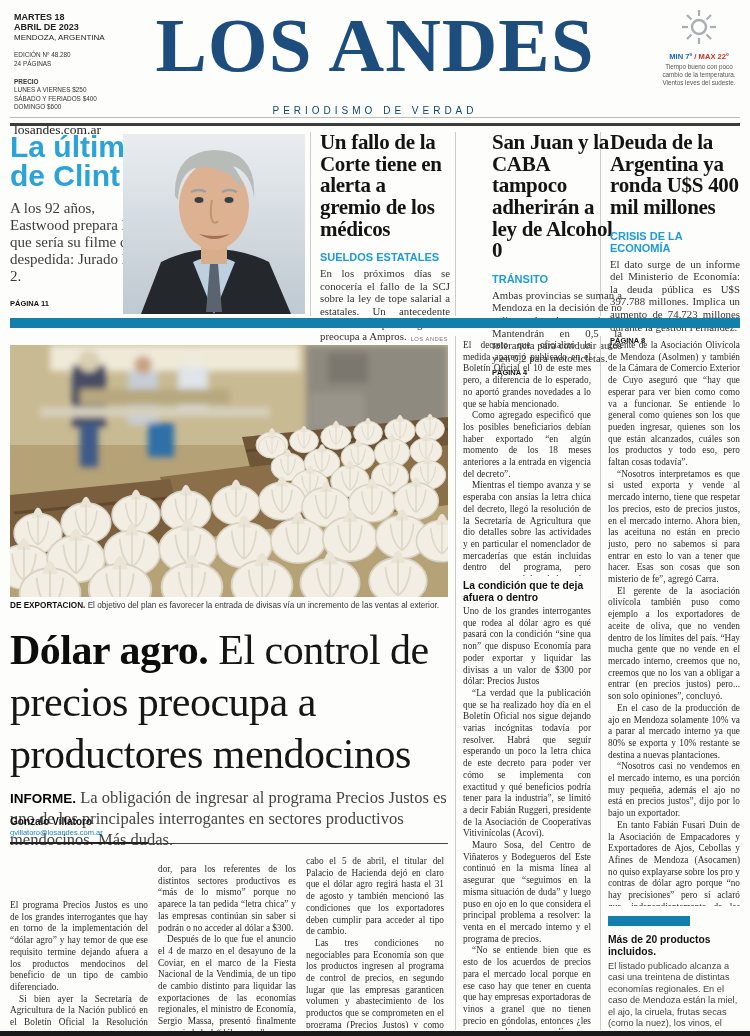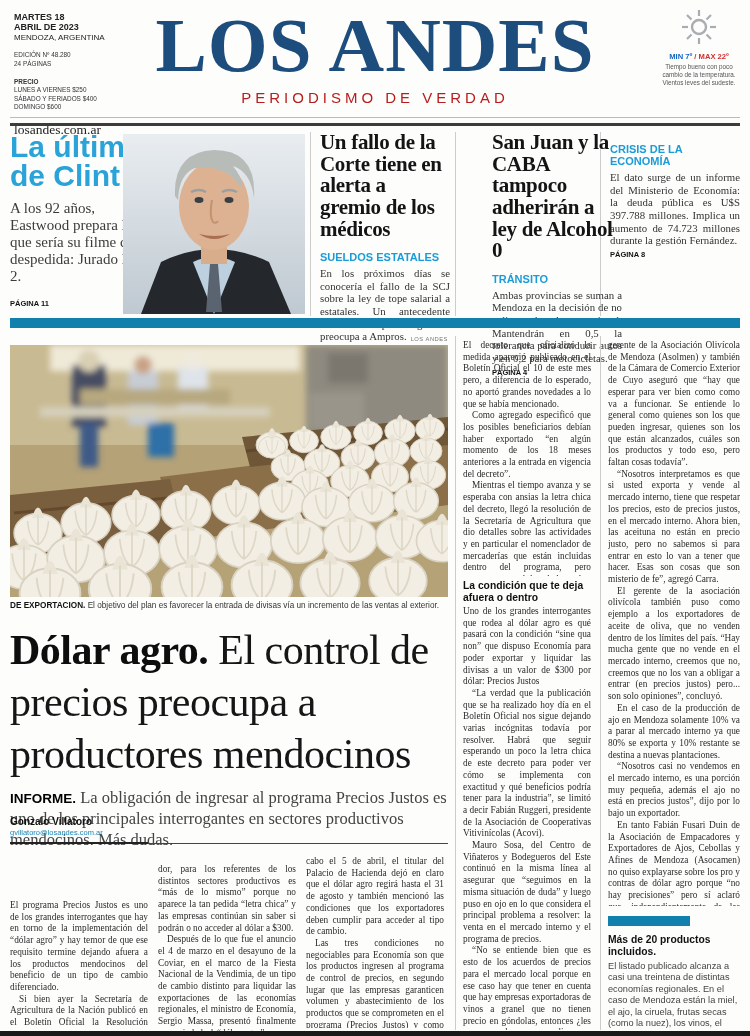--- a/index.html
+++ b/index.html
@@ -10,22 +10,22 @@
 
   
   .hdr-info{left:14px;top:12px;width:165px;font-family:"Liberation Sans",sans-serif;color:#222;}
   .hdr-date{font-size:9px;font-weight:bold;line-height:1.15;}
   .hdr-city{font-size:8px;line-height:1.2;margin-bottom:9px;}
   .hdr-small{font-size:6.4px;line-height:1.35;color:#333;}
   .hdr-small b{font-weight:bold;}
   .hdr-web{font-family:"Liberation Serif",serif;font-size:13.5px;color:#222;margin-top:10px;}
   .masthead{left:110px;width:530px;top:6px;text-align:center;}
   .masthead-title{font-size:77px;font-weight:bold;line-height:1.02;color:#1d4d7c;letter-spacing:1px;}
-  .masthead-slogan{font-family:"Liberation Sans",sans-serif;font-size:15px;letter-spacing:4px;
-                   color:#b91c1c;margin-top:4px;}
+  .masthead-slogan{font-family:"Liberation Sans",sans-serif;font-size:10px;letter-spacing:4px;
+                   color:#0c4a6e;margin-top:20px;}
   .weather{right:10px;top:8px;width:82px;text-align:center;font-family:"Liberation Sans",sans-serif;}
   .weather-temps{font-size:7.6px;font-weight:bold;margin-top:2px;}
   .w-min{color:#1565c0;} .w-max{color:#d32f2f;} .w-sep{color:#d32f2f;}
   .weather-fc{font-size:6.3px;color:#555;line-height:1.3;margin-top:2px;}
 
   .rule-thin{left:10px;right:10px;top:117px;height:1px;background:#bbb;}
   .rule-dark{left:10px;right:10px;top:123px;height:3px;background:#3c3c3c;}
 
   
   .clint{left:10px;top:132px;width:295px;height:186px;}
@@ -172,20 +172,21 @@
   </div>
 
   <div class="abs story" style="left:492px;">
     <div class="story-h">San Juan y la CABA tampoco adherirán a ley de Alcohol 0</div>
     <div class="story-k">TRÁNSITO</div>
     <div class="story-s">Ambas provincias se suman a Mendoza en la decisión de no aplicar la ley nacional. Mantendrán en 0,5 la tolerancia para conducir autos y en 0,2 para motocicletas.</div>
     <div class="story-p">PÁGINA 4</div>
   </div>
 
   <div class="abs story" style="left:610px;">
+    <div class="story-h">Deuda de la Argentina ya ronda U$S 400 mil millones</div>
     <div class="story-k">CRISIS DE LA ECONOMÍA</div>
     <div class="story-s">El dato surge de un informe del Ministerio de Economía: la deuda pública es U$S 397.788 millones. Implica un aumento de 74.723 millones durante la gestión Fernández.</div>
     <div class="story-p">PÁGINA 8</div>
   </div>
 
   <div class="abs teal-bar"></div>
 
   <div class="abs photo-credit">LOS ANDES</div>
 
   <div class="abs main-photo">

